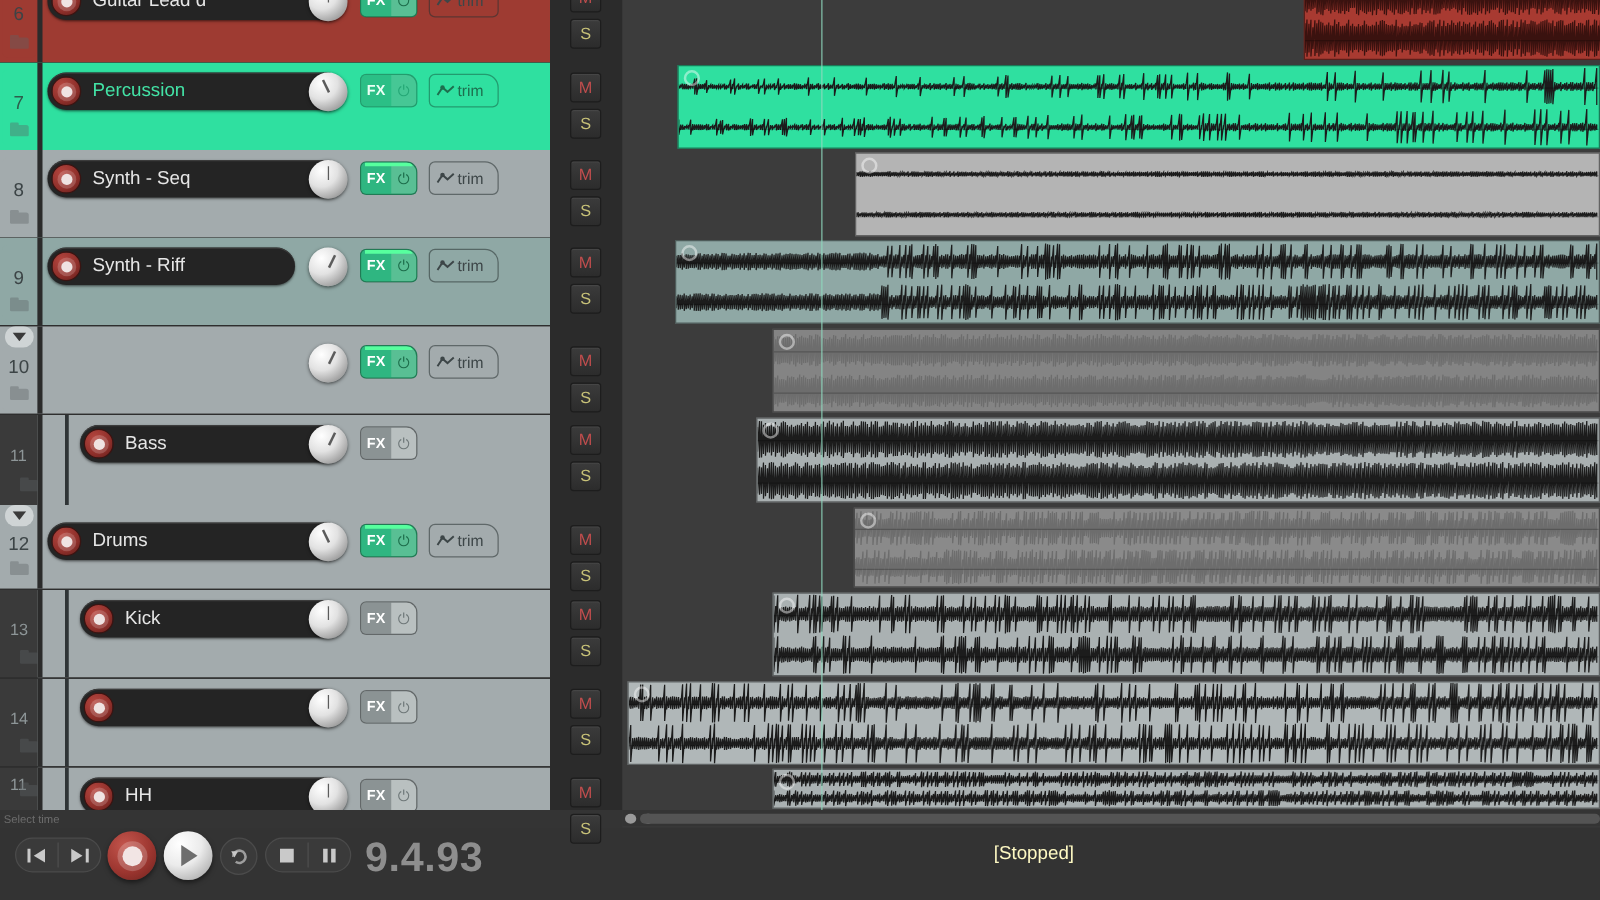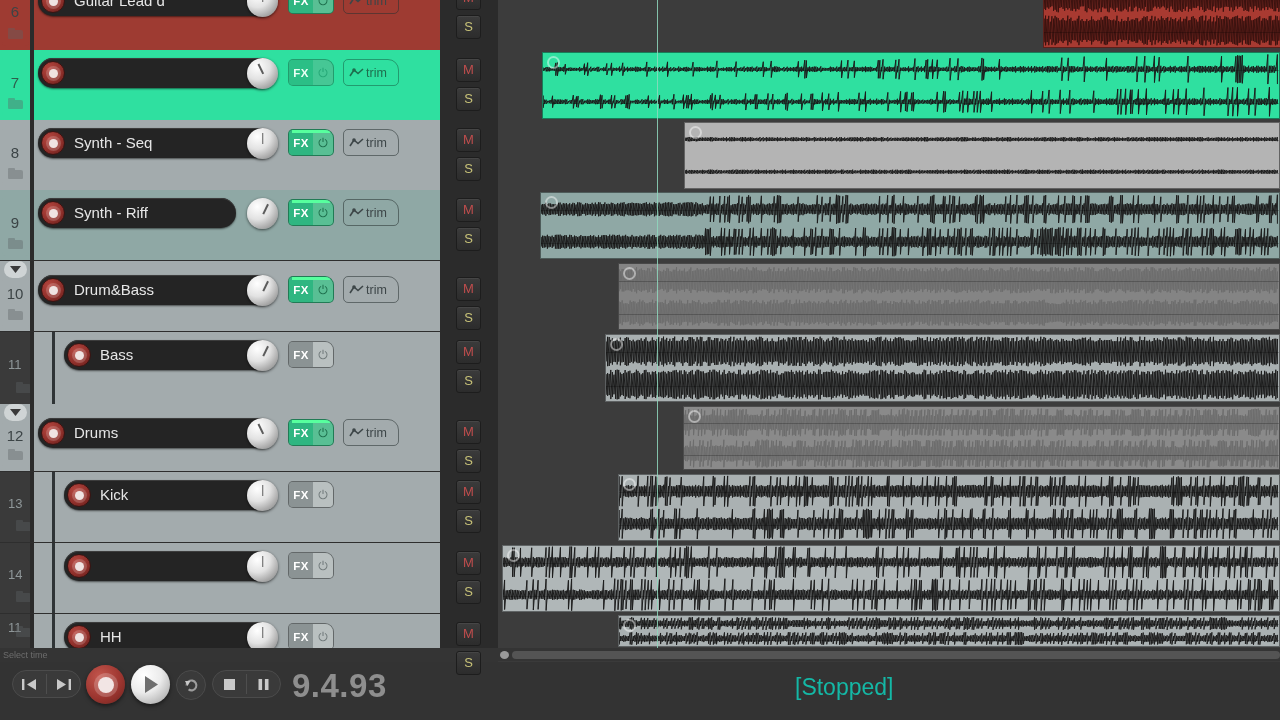--- a/index.html
+++ b/index.html
@@ -95,21 +95,21 @@
   .roundbtn{ position:absolute; border-radius:50%; display:flex; align-items:center; justify-content:center; }
   #btn-record{ width:39px; height:39px; background:radial-gradient(circle at 36% 30%, #c4564d, #9b352f 58%, #6d221e);
      box-shadow:0 2px 4px rgba(0,0,0,.5); }
   #btn-record:after{ content:""; width:16px; height:16px; border-radius:50%; background:#f2e5e4;
      box-shadow:0 0 0 4px rgba(255,255,255,.2); }
   #btn-play{ width:39px; height:39px;
      background:radial-gradient(circle at 33% 26%, #ffffff, #ebebeb 45%, #b7b7b7 80%, #8f8f8f);
      box-shadow:0 2px 4px rgba(0,0,0,.5); }
   #btn-loop{ width:30px; height:30px; border:1px solid #4b4b4b; background:#3a3a3a; }
   #timecode{ position:absolute; color:#8e8e8e; font-size:33px; font-weight:bold; letter-spacing:.5px; }
-  #playstate{ position:absolute; color:#14b8a6; font-size:23px; }
+  #playstate{ position:absolute; color:#fef9c3; font-size:15px; }
   .ico{ fill:#c9c9c9; }
 </style>
 </head>
 <body>
 
 <div id="app">
 
   <div id="tcp">
       <div class="trk" style="top: -22px; height: 72px;">
         <div class="numcol" style="background:#9e3b32;"></div>
@@ -146,20 +146,21 @@
         <div class="numbadge" style="top:6px;height:60px;background:#2fe0a0;"></div>
         <div class="num" style="top:24px;color:#2e5e4c;">7</div>
         <div class="foldericon" style="top:48px;">
           <i></i>
         </div>
         <div class="body" style="left:30px;width:410px;background:#2fe0a0;"></div>
         <div class="spine" style="left:30px;"></div>
         <div style="position: absolute; left: 0px; top: 0px; width: 440px; height: 100%;">
           <div class="namebar" style="left:38px;top:8px;width:238px;">
             <div class="recarm"></div>
+            <div class="tname" style="color:#43e3a6">Percussion</div>
           </div>
           <div class="knob k-l" style="left:247px;top:7.5px;"></div>
           <div class="fxbtn sel" style="left:288px;top:9px;">
             <div class="fxtxt">FX</div>
             <div class="fxpwr">⏻</div>
           </div>
           <div class="trimbtn selstyle" style="left:343px;top:9px;">
             <span class="trimglyph">
               <svg width="15" height="11" viewBox="0 0 15 11">
                 <polyline points="1,9 5,3 9,6.5 14,2" fill="none" stroke="#1e6e4e" stroke-width="1.6"></polyline>
@@ -240,24 +241,20 @@
             <polygon points="0,0 11,0 5.5,7" fill="#3a3a3a"></polygon>
           </svg>
         </div>
         <div class="num" style="top:24px;color:#3c4446;">10</div>
         <div class="foldericon" style="top:48px;">
           <i></i>
         </div>
         <div class="body" style="left:30px;width:410px;background:#a3abad;"></div>
         <div class="spine" style="left:30px;"></div>
         <div style="position: absolute; left: 0px; top: 0px; width: 440px; height: 100%;">
-          <div class="namebar" style="left:38px;top:14px;width:238px;">
-            <div class="recarm"></div>
-            <div class="tname" style="color:#e6e6e6">Drum&amp;Bass</div>
-          </div>
           <div class="knob k-r" style="left:247px;top:13.5px;"></div>
           <div class="fxbtn on" style="left:288px;top:15px;">
             <div class="topbar"></div>
             <div class="fxtxt">FX</div>
             <div class="fxpwr">⏻</div>
           </div>
           <div class="trimbtn " style="left:343px;top:15px;">
             <span class="trimglyph">
               <svg width="15" height="11" viewBox="0 0 15 11">
                 <polyline points="1,9 5,3 9,6.5 14,2" fill="none" stroke="#3d4648" stroke-width="1.6"></polyline>

